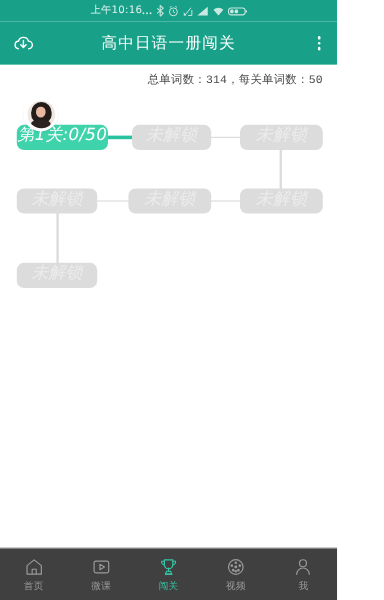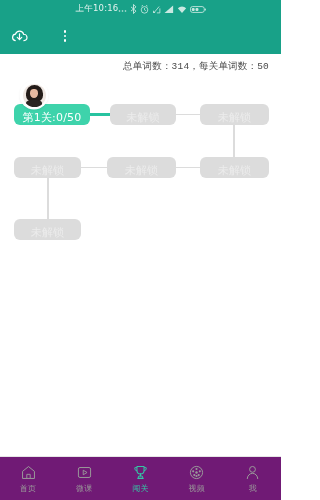--- a/index.html
+++ b/index.html
@@ -39,22 +39,22 @@
     height:25px; display:flex; align-items:center; justify-content:flex-end;
     padding-right:12px; background:#fff;
   }
   .subtitle{ font-size:9.5px; color:#4a4a4a; letter-spacing:.2px;font-family:Liberation Mono, monospace; }
 
   
   .board{ position:relative; height:calc(500px - 18px - 36px - 25px - 44px); background:#fff; }
 
   .node{
     position:absolute; border-radius:6px;
-    display:flex; align-items:flex-end; justify-content:center;
-    font-size:11px; letter-spacing:.2px; z-index:2;
+    display:flex; align-items:flex-start; justify-content:center;
+    font-size:14px; letter-spacing:.2px; z-index:2;font-style:italic;
   }
   .node.locked{ background:#dcdcdc; color:#ececec; }
   .node.active{ background:#3ed3ab; color:#ffffff; }
 
   .link{ position:absolute; background:#dcdcdc; z-index:1; }
   .link.active{ background:#27c3a0; }
 
   .avatar{
     position:absolute; width:26px; height:26px; border-radius:50%;
     background:#fff; z-index:4;
@@ -74,21 +74,21 @@
     background:#e8b9a0; border-radius:46% 46% 50% 50%;
   }
   .avatar .body{
     position:absolute; left:3.5px; right:3.5px; bottom:0; height:7px;
     background:#2a2320; border-radius:40% 40% 0 0;
   }
 
   
   .tabbar{
     position:absolute; left:0; bottom:0; width:281px; height:44px;
-    background:#701a75; border-top:1px solid #e6e6e6;
+    background:#404040; border-top:1px solid #e6e6e6;
     display:flex; align-items:center;
   }
   .tab{
     flex:1; display:flex; flex-direction:column; align-items:center;
     justify-content:center; gap:2px; height:100%;
   }
   .tab .ico{ height:18px; display:flex; align-items:center; justify-content:center; }
   .tab .lbl{ font-size:8px; color:#9a9a9a; letter-spacing:.3px; }
   .tab.active .lbl{ color:#35c5a5; }
   .tab svg{ display:block; }
@@ -135,20 +135,21 @@
     </span>
   </div>
 
   <div class="appbar">
     <div class="appbar-left">
       <svg width="19" height="19" viewBox="0 0 24 24">
         <path d="M6.6 17.2 A4.1 4.1 0 0 1 6.9 9.1 A5.4 5.4 0 0 1 17.3 9.2 A3.9 3.9 0 0 1 17.6 17.2" fill="none" stroke="#ffffff" stroke-width="1.5" stroke-linecap="round"></path>
         <path d="M12 8.6 L12 15.6 M9.2 13 L12 15.9 L14.8 13" fill="none" stroke="#ffffff" stroke-width="1.5" stroke-linecap="round" stroke-linejoin="round"></path>
       </svg>
     </div>
+    <div class="appbar-title">高中日语一册闯关</div>
     <div class="appbar-right">
       <span class="dots">
           <i></i>
           <i></i>
           <i></i>
         </span>
     </div>
   </div>
 
   <div class="subtitle-row">

